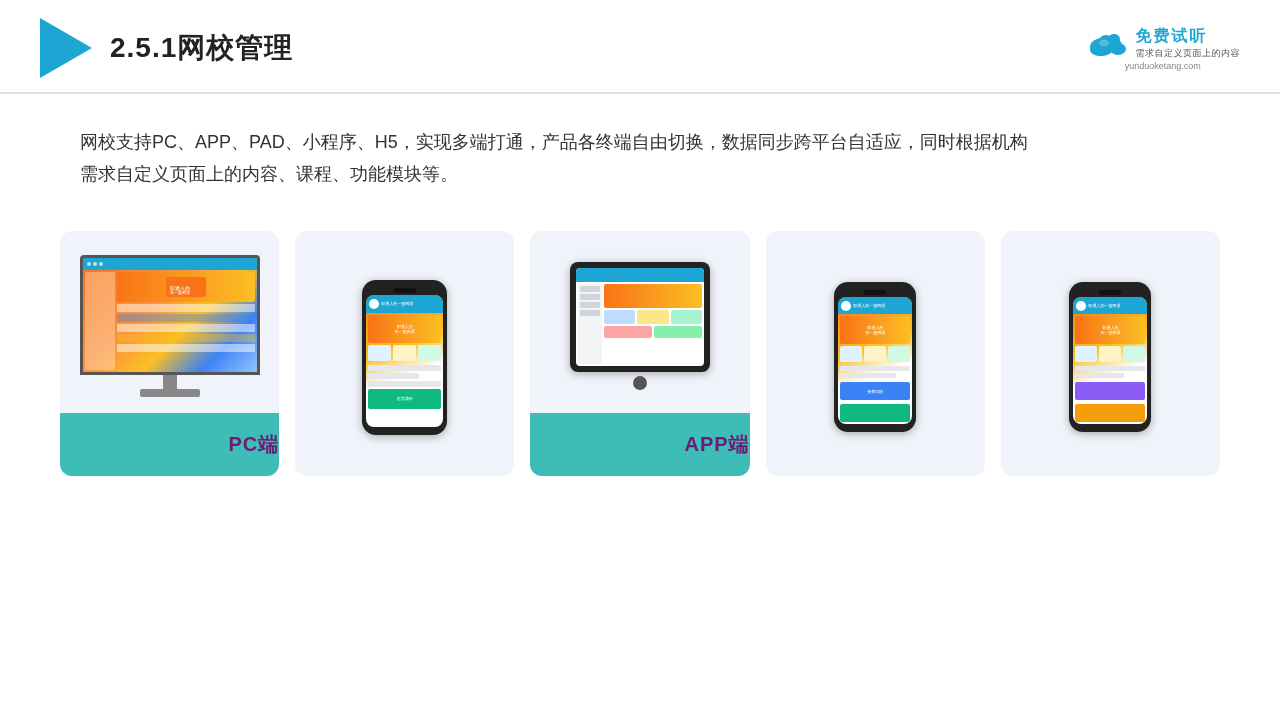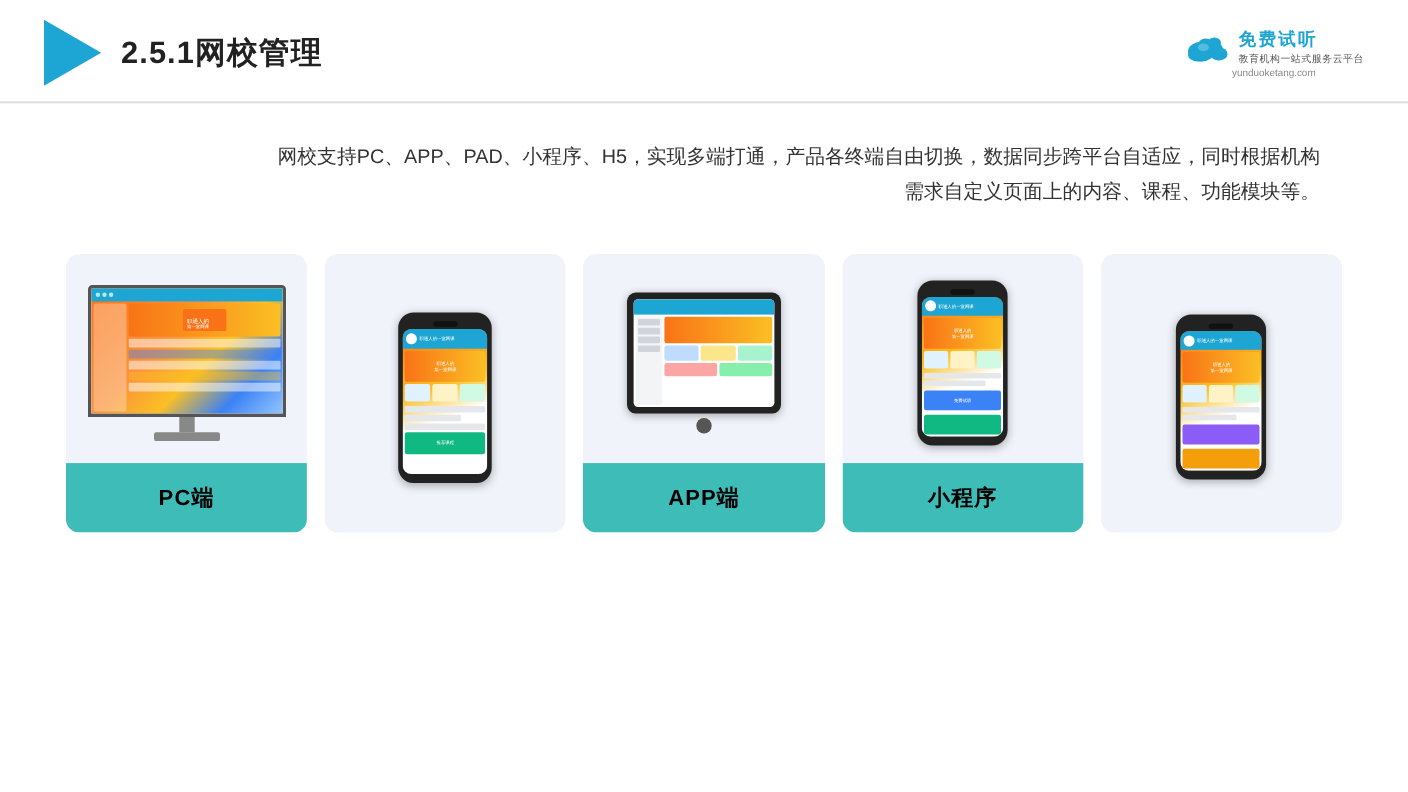--- a/index.html
+++ b/index.html
@@ -72,21 +72,20 @@
       color: #888;
       margin-top: 1px;
     }
 
     
     .description {
       padding: 32px 80px 0 80px;
       font-size: 18px;
       color: #333;
       line-height: 1.8;
-      text-align: right;
     }
 
     
     .cards-area {
       display: flex;
       gap: 16px;
       padding: 40px 60px 0 60px;
       justify-content: center;
       align-items: stretch;
     }
@@ -107,24 +106,24 @@
       display: flex;
       align-items: center;
       justify-content: center;
       padding: 24px 12px 16px 12px;
       width: 100%;
     }
 
     .device-label {
       width: 100%;
       background: #3dbcb8;
-      color: #000000;
+      color: #701a75;
       font-size: 20px;
       font-weight: 600;
-      text-align: center;
+      text-align: right;
       padding: 18px 0;
       letter-spacing: 1px;
     }
 
     
     .pc-monitor {
       display: flex;
       flex-direction: column;
       align-items: center;
     }
@@ -400,21 +399,21 @@
         <ellipse cx="32" cy="20" rx="8" ry="6" fill="#1da6d4"></ellipse>
         <ellipse cx="14" cy="21" rx="10" ry="6" fill="#1da6d4"></ellipse>
 
         <ellipse cx="20" cy="12" rx="7" ry="6" fill="#1da6d4"></ellipse>
         <ellipse cx="28" cy="10" rx="6" ry="5" fill="#1da6d4"></ellipse>
 
         <ellipse cx="18" cy="14" rx="5" ry="3.5" fill="rgba(255,255,255,0.25)"></ellipse>
       </svg>
       <div class="brand-text-stack">
         <span class="brand-name">免费试听</span>
-        <span class="brand-sub">教育机构一站式服务云平台</span>
+        <span class="brand-sub">需求自定义页面上的内容</span>
       </div>
     </div>
     <span class="brand-domain">yunduoketang.com</span>
   </div>
 </div>
 
 <div class="description">
   <p>网校支持PC、APP、PAD、小程序、H5，实现多端打通，产品各终端自由切换，数据同步跨平台自适应，同时根据机构<br>需求自定义页面上的内容、课程、功能模块等。</p>
 </div>
 
@@ -555,21 +554,20 @@
                 <div style="height:18px;background:#3b82f6;border-radius:2px;margin-top:2px;display:flex;align-items:center;justify-content:center;">
                   <span style="font-size:4px;color:white;">免费试听</span>
                 </div>
                 <div style="height:18px;background:#10b981;border-radius:2px;margin-top:2px;"></div>
               </div>
             </div>
           </div>
         </div>
       </div>
     </div>
-    <div class="device-label">小程序</div>
   </div>
 
   <div class="device-card">
     <div class="device-visual">
       <div class="phone-mock">
         <div class="phone-body mini">
           <div class="phone-notch"></div>
           <div class="phone-screen">
             <div class="phone-screen-content">
               <div class="phone-header-bar">

